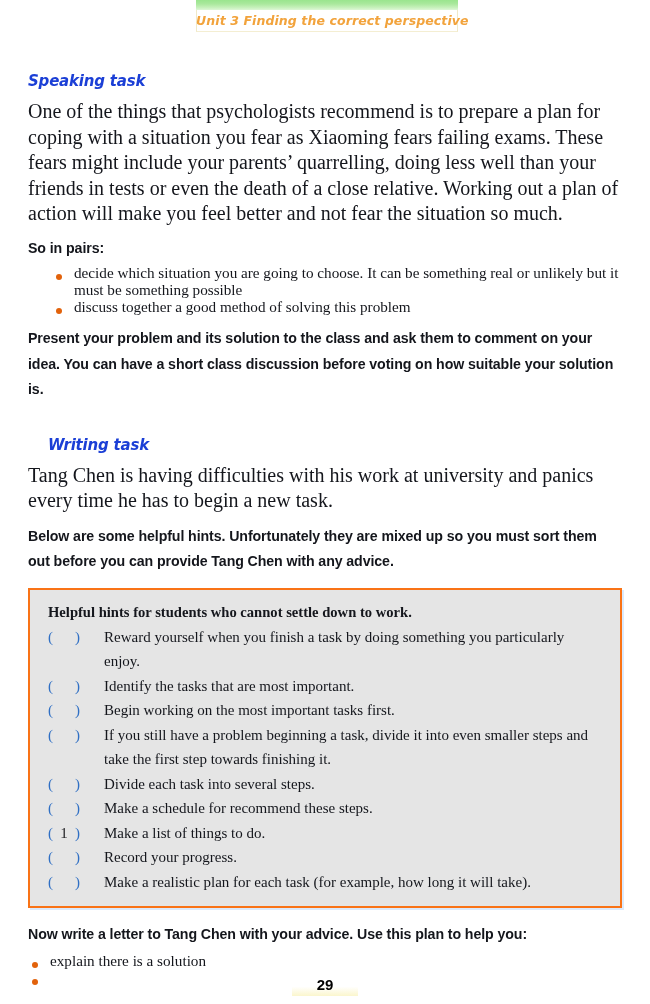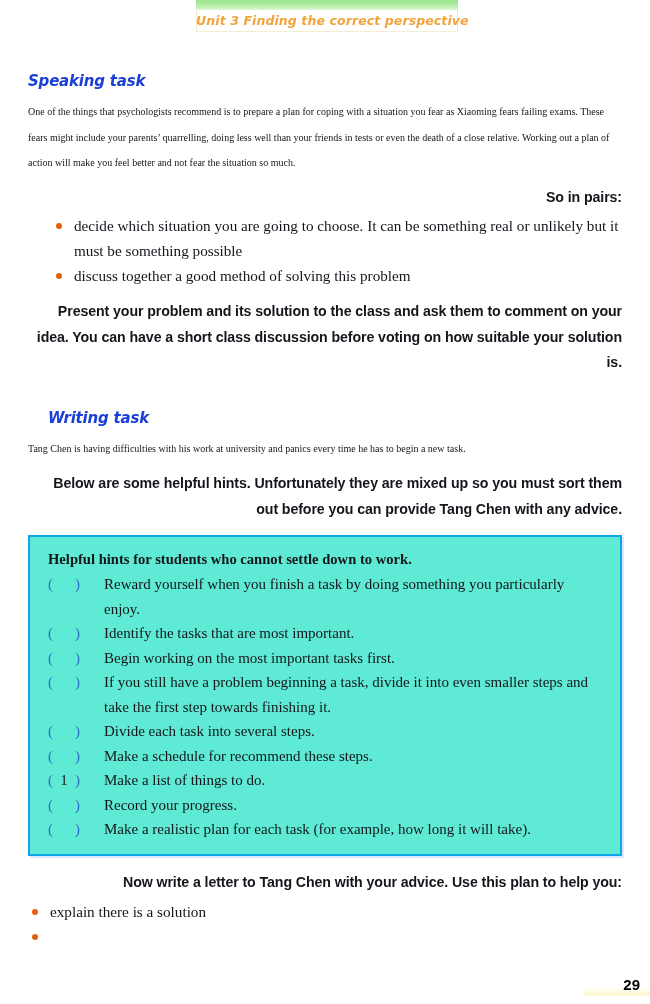--- a/index.html
+++ b/index.html
@@ -75,68 +75,67 @@
     font-style: italic;
     font-weight: bold;
     font-size: 15px;
     color: #1b3fd6;
     margin: 0;
     letter-spacing: -0.2px;
   }
 
   p.body-text {
     font-family: "Liberation Serif", serif;
-    font-size: 10px;
+    font-size: 20px;
     line-height: 25.5px;
     margin: 0;
     text-align: left;
   }
 
   p.bold-sans {
     font-family: "Liberation Sans", sans-serif;
     font-weight: bold;
     font-size: 14.2px;
     line-height: 25.5px;
     margin: 0;
     letter-spacing: -0.1px;
-    text-align: right;
   }
 
   ul.dot-list {
     list-style: none;
     margin: 0;
     padding: 0;
   }
   ul.dot-list > li {
     position: relative;
     font-family: "Liberation Serif", serif;
     font-size: 15.2px;
-    line-height: 25px;
+    line-height: 17px;
     padding-left: 22px;
   }
   ul.dot-list > li::before {
     content: "";
     position: absolute;
     left: 4px;
     top: 10px;
     width: 6px;
     height: 6px;
     border-radius: 50%;
     background: #e2620b;
   }
   ul.dot-list.indented {
     margin-left: 24px;
   }
 
   
   .hints-box {
     position: relative;
     box-sizing: border-box;
-    border: 2px solid #0ea5e9;
-    background: #5eead4;
+    border: 2px solid #f97316;
+    background: #e5e5e5;
     padding: 10px 16px 12px 18px;
     box-shadow: 2px 2px 0 0 #dbeafc;
   }
   .hints-title {
     font-family: "Liberation Serif", serif;
     font-weight: bold;
     font-size: 14.6px;
     line-height: 24px;
     margin: 0 0 1px 0;
   }
@@ -173,21 +172,21 @@
     font-size: 15px;
     line-height: 24.5px;
   }
 
   
   .footer {
     position: absolute;
     left: 0;
     bottom: 8px;
     width: 650px;
-    text-align: right;
+    text-align: center;
   }
   .folio {
     display: inline-block;
     min-width: 46px;
     padding: 1px 10px 3px;
     background: linear-gradient(to bottom, #ffffff 0%, #ffffff 55%, #fbf6cd 100%);
     font-family: "Liberation Sans", sans-serif;
     font-weight: bold;
     font-size: 15px;
     color: #000000;

